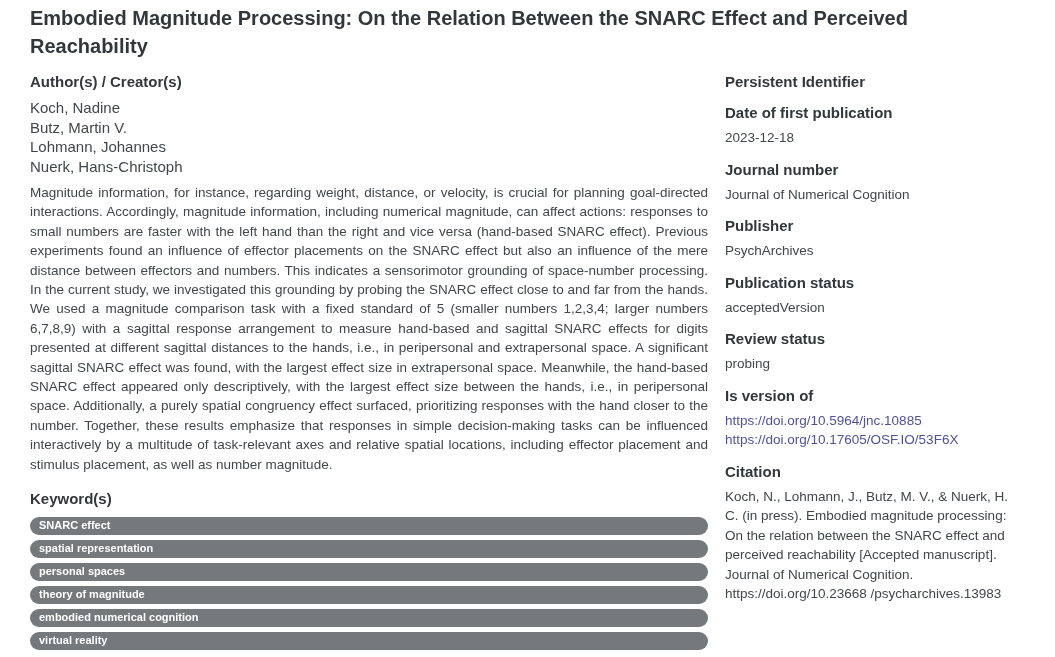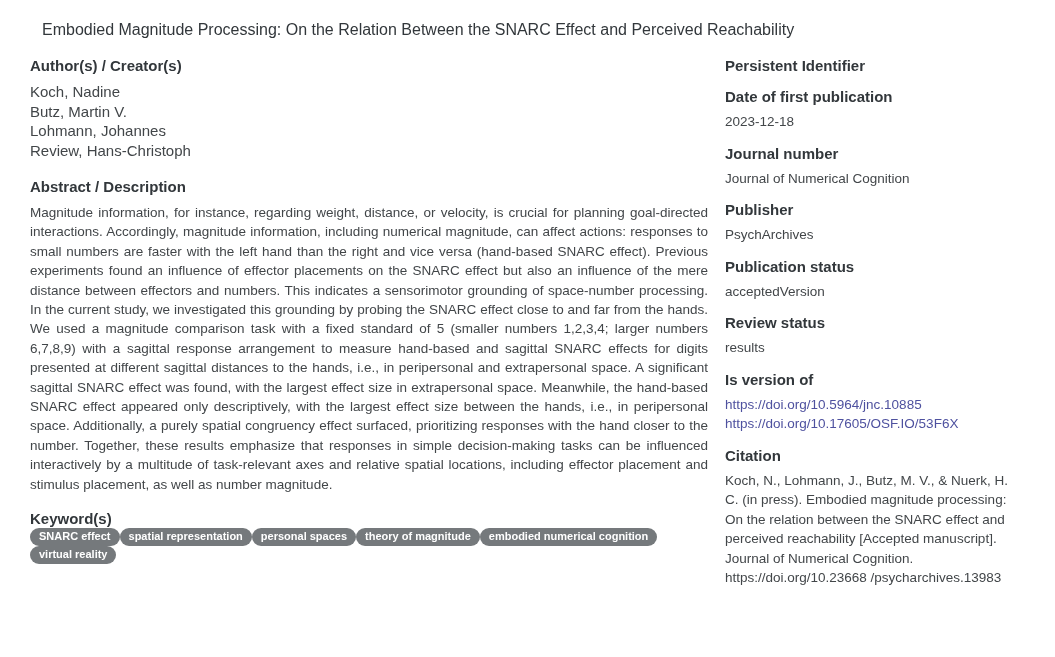--- a/index.html
+++ b/index.html
@@ -12,39 +12,39 @@
   html,body{margin:0;padding:0;}
   body{
     width:1055px;height:657px;
     background:#ffffff;
     font-family:"Liberation Sans", sans-serif;
     color:var(--text);
     overflow:hidden;
   }
   .page{padding:4px 20px 0 30px;}
   .title{
-    font-size:16px;line-height:28px;font-weight:400;
-    color:var(--heading);margin:12px;max-width:965px;
+    font-size:20px;line-height:28px;font-weight:700;
+    color:var(--heading);margin:0;max-width:965px;
   }
   .columns{display:flex;gap:17px;margin-top:12px;}
   .left-col{width:678px;flex:none;}
   .right-col{width:292px;flex:none;}
   .sec-heading{
     font-size:15px;font-weight:700;color:var(--heading);
     margin:0;line-height:19px;
   }
   .authors{margin-top:7px;}
   .author{font-size:15px;line-height:19.5px;}
   .abstract-h{margin-top:17px;}
   .abstract{
     margin:7px 0 0;font-size:13.5px;line-height:19.4px;
     text-align:justify;color:var(--text);
   }
   .keywords-h{margin-top:15px;}
-  .keywords{display:flex;flex-wrap:wrap;}
+  .keywords{margin-top:9px;display:flex;gap:5px;flex-wrap:wrap;flex-direction:column;}
   .pill{
     background:var(--badge);color:#ffffff;
     font-size:11px;font-weight:700;line-height:1;
     padding:3px 9px 4px;border-radius:9px;
     white-space:nowrap;cursor:pointer;
   }
   .meta-item{margin-bottom:12px;}
   .meta-label{margin-bottom:6px;}
   .meta-value{font-size:13.5px;line-height:19.5px;color:var(--text);}
   .meta-value.link{
@@ -59,24 +59,23 @@
   <h1 class="title">Embodied Magnitude Processing: On the Relation Between the SNARC Effect and Perceived Reachability</h1>
 
   <div class="columns">
 
     <div class="left-col">
       <h2 class="sec-heading">Author(s) / Creator(s)</h2>
       <div class="authors" id="authors-list">
           <div class="author">Koch, Nadine</div>
           <div class="author">Butz, Martin V.</div>
           <div class="author">Lohmann, Johannes</div>
-          <div class="author">Review, Hans-Christoph</div>
+          <div class="author">Nuerk, Hans-Christoph</div>
         </div>
 
-      <h2 class="sec-heading abstract-h">Abstract / Description</h2>
       <p class="abstract">Magnitude information, for instance, regarding weight, distance, or velocity, is crucial for planning goal-directed interactions. Accordingly, magnitude information, including numerical magnitude, can affect actions: responses to small numbers are faster with the left hand than the right and vice versa (hand-based SNARC effect). Previous experiments found an influence of effector placements on the SNARC effect but also an influence of the mere distance between effectors and numbers. This indicates a sensorimotor grounding of space-number processing. In the current study, we investigated this grounding by probing the SNARC effect close to and far from the hands. We used a magnitude comparison task with a fixed standard of 5 (smaller numbers 1,2,3,4; larger numbers 6,7,8,9) with a sagittal response arrangement to measure hand-based and sagittal SNARC effects for digits presented at different sagittal distances to the hands, i.e., in peripersonal and extrapersonal space. A significant sagittal SNARC effect was found, with the largest effect size in extrapersonal space. Meanwhile, the hand-based SNARC effect appeared only descriptively, with the largest effect size between the hands, i.e., in peripersonal space. Additionally, a purely spatial congruency effect surfaced, prioritizing responses with the hand closer to the number. Together, these results emphasize that responses in simple decision-making tasks can be influenced interactively by a multitude of task-relevant axes and relative spatial locations, including effector placement and stimulus placement, as well as number magnitude.</p>
 
       <h2 class="sec-heading keywords-h">Keyword(s)</h2>
       <div class="keywords" id="keywords-row">
           <span class="pill">SNARC effect</span>
           <span class="pill">spatial representation</span>
           <span class="pill">personal spaces</span>
           <span class="pill">theory of magnitude</span>
           <span class="pill">embodied numerical cognition</span>
           <span class="pill">virtual reality</span>
@@ -98,21 +97,21 @@
         <div class="meta-item">
           <h2 class="sec-heading meta-label">Publisher</h2>
           <div class="meta-value">PsychArchives</div>
         </div>
         <div class="meta-item">
           <h2 class="sec-heading meta-label">Publication status</h2>
           <div class="meta-value">acceptedVersion</div>
         </div>
         <div class="meta-item">
           <h2 class="sec-heading meta-label">Review status</h2>
-          <div class="meta-value">results</div>
+          <div class="meta-value">probing</div>
         </div>
         <div class="meta-item">
           <h2 class="sec-heading meta-label">Is version of</h2>
           <a class="meta-value link">https://doi.org/10.5964/jnc.10885</a>
           <a class="meta-value link">https://doi.org/10.17605/OSF.IO/53F6X</a>
         </div>
         <div class="meta-item">
           <h2 class="sec-heading meta-label">Citation</h2>
           <div class="meta-value">Koch, N., Lohmann, J., Butz, M. V., &amp; Nuerk, H. C. (in press). Embodied magnitude processing: On the relation between the SNARC effect and perceived reachability [Accepted manuscript]. Journal of Numerical Cognition. https://doi.org/10.23668 /psycharchives.13983</div>
         </div>

